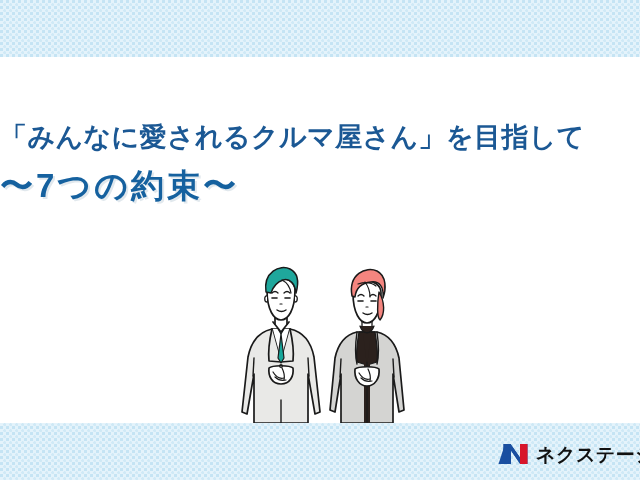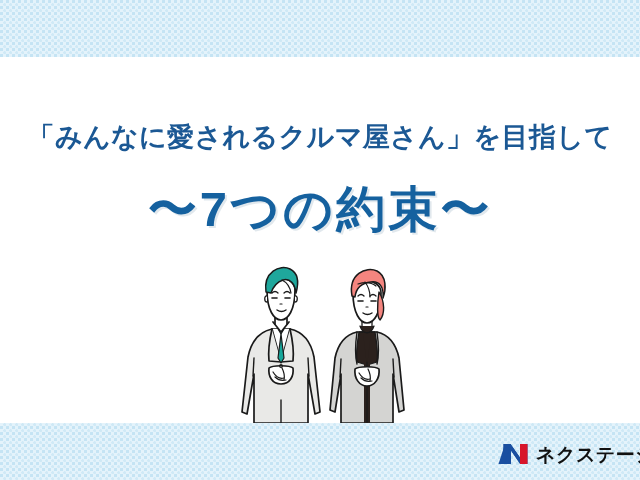--- a/index.html
+++ b/index.html
@@ -36,35 +36,35 @@
     height: 366px;
     background: #ffffff;
   }
 
   
   #headline-block {
     position: absolute;
     left: 0;
     top: 57px;
     width: 640px;
-    text-align: center;
+    text-align: left;
   }
   #headline-line1 {
     margin-top: 66px;
     color: #1b5894;
     font-size: 27px;
     font-weight: bold;
     letter-spacing: 0.4px;
     line-height: 1.1;
     white-space: nowrap;
   }
   #headline-line2 {
-    margin-top: 31px;
+    margin-top: 16px;
     color: #15619f;
-    font-size: 49px;
+    font-size: 33px;
     font-weight: bold;
     letter-spacing: 3px;
     line-height: 1.05;
     white-space: nowrap;
     text-shadow: 2px 2px 0 rgba(120,150,175,0.22);
   }
 
   
   #illustration {
     position: absolute;

